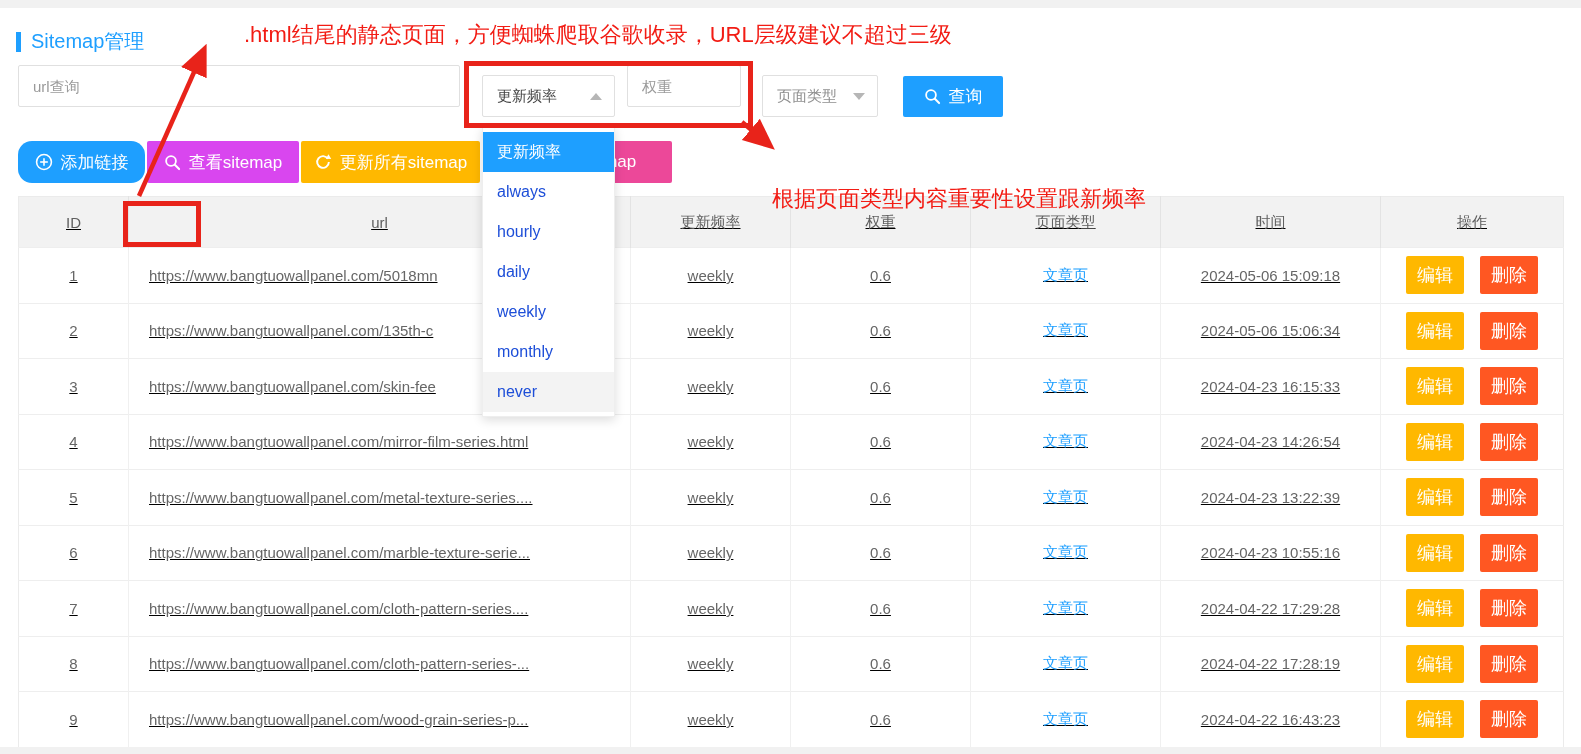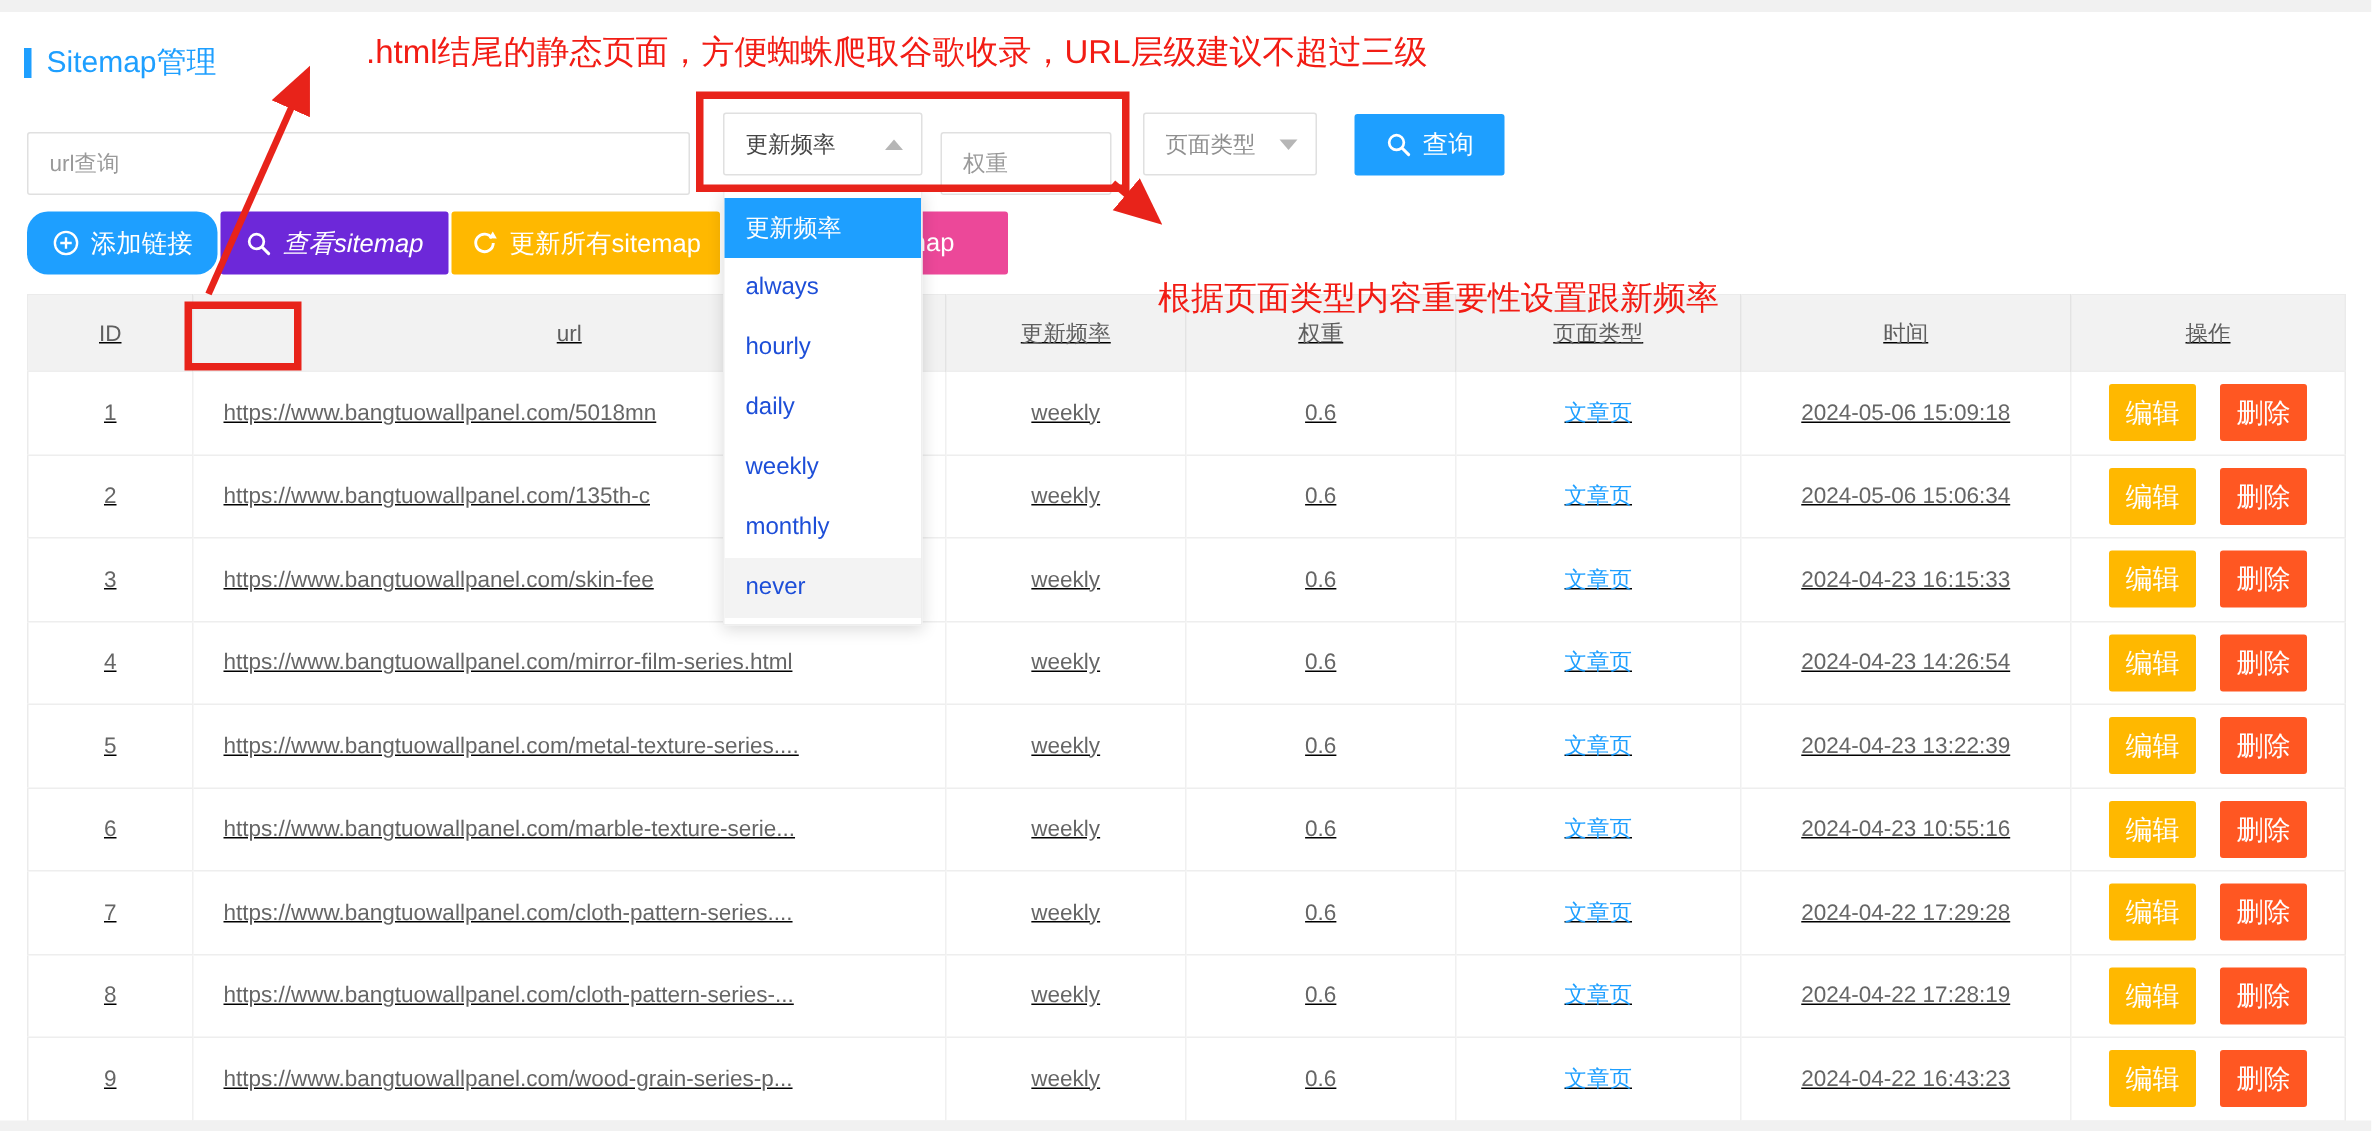--- a/index.html
+++ b/index.html
@@ -9,21 +9,21 @@
   .strip { position:absolute; left:0; width:1581px; background:#f1f1f1; }
   .strip.top { top:0; height:8px; }
   .strip.bottom { top:747px; height:7px; }
 
   
   .title-row { position:absolute; left:16px; top:28px; display:flex; align-items:center; }
   .title-bar { width:5px; height:20px; background:#1E9FFF; margin-right:10px; }
   .page-title { font-size:20px; color:#1E9FFF; font-weight:400; }
 
   
-  .txt-input { position:absolute; top:88px; height:42px; border:1px solid #e0e0e0;
+  .txt-input { position:absolute; top:65px; height:42px; border:1px solid #e0e0e0;
     border-radius:2px; font-size:15px; color:#0f766e; padding:0 14px; outline:none; background:#fff; }
   .txt-input::placeholder { color:#9a9a9a; }
   #url-input { left:18px; width:442px; }
   #weight-input { left:627px; width:114px; }
   .select-box { position:absolute; top:75px; height:42px; border:1px solid #e0e0e0;
     border-radius:2px; background:#fff; display:flex; align-items:center;
     padding:0 14px; font-size:15px; color:#444; cursor:pointer; }
   #freq-select { left:482px; width:133px; }
   #type-select { left:762px; width:116px; color:#8f8f8f; }
   .tri { position:absolute; right:12px; width:0; height:0;
@@ -31,21 +31,21 @@
   .tri.up { border-bottom:7px solid #b6b6b6; }
   .tri.down { border-top:7px solid #b6b6b6; }
   .btn { border:none; border-radius:2px; color:#fff; cursor:pointer; display:flex;
     align-items:center; justify-content:center; gap:8px; font-size:17px;
     font-family:inherit; }
   #query-btn { position:absolute; left:903px; top:76px; width:100px; height:41px; background:#1E9FFF; }
 
   
   .toolbar-btn { position:absolute; top:141px; height:42px; }
   #add-btn   { left:18px;  width:127px; background:#1E9FFF;border-radius:14px; }
-  #view-btn  { left:147px; width:152px; background:#6d28d9;font-style:italic; }
+  #view-btn  { left:147px; width:152px; background:#d946ef; }
   #update-btn{ left:301px; width:179px; background:#FFB800; }
   #partial-btn{ left:558px; width:114px; background:#ec4899; 
     padding-right:0; z-index:5; }
 
   
   .data-table { position:absolute; left:18px; top:196px; width:1545px;
     border-collapse:collapse; table-layout:fixed; border:1px solid #ebebeb;text-decoration:underline; }
   .data-table th { height:51px; background:#f2f2f2; color:#5f5f5f; font-weight:400;
     font-size:15px; border-left:1px solid #e3e3e3; }
   .data-table th:first-child { border-left:none; }

